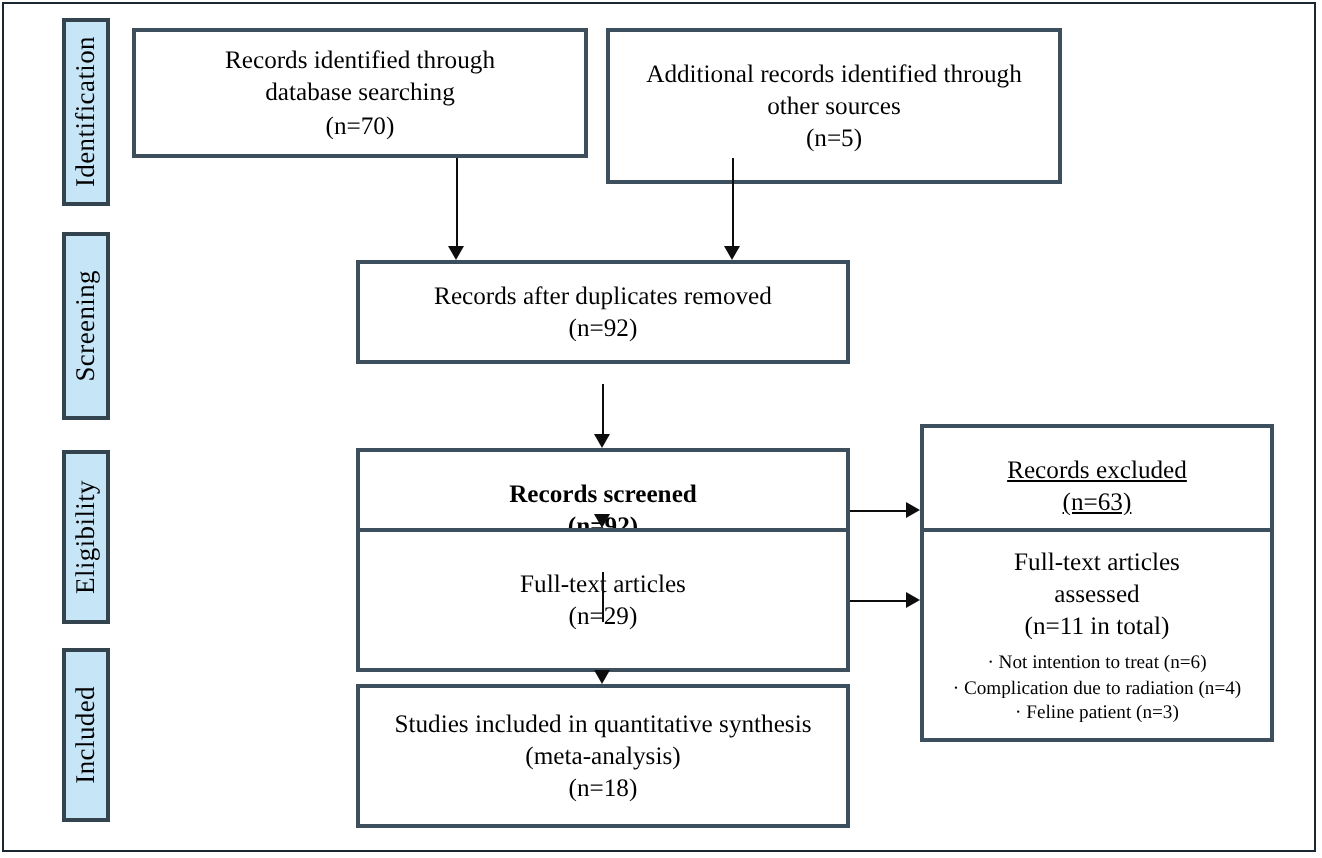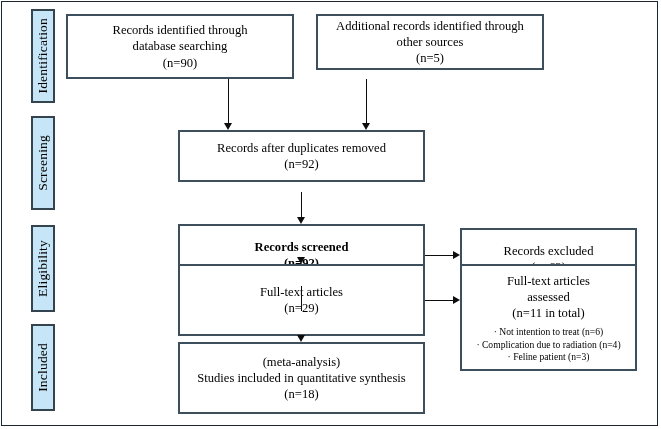--- a/index.html
+++ b/index.html
@@ -126,40 +126,40 @@
     <span>Eligibility</span>
   </div>
 
   <div class="stage-label" style="left:31px; top:324px; width:24px; height:87px;">
     <span>Included</span>
   </div>
 
   <div class="pbox" style="left:66px; top:14px; width:228px; height:65px;">
     <div class="line">Records identified through</div>
     <div class="line">database searching</div>
-    <div class="line">(n=90)</div>
-  </div>
-
-  <div class="pbox" style="left:316px; top:14px; width:228px; height:56px;">
+    <div class="line">(n=70)</div>
+  </div>
+
+  <div class="pbox" style="left:303px; top:14px; width:228px; height:78px;">
     <div class="line">Additional records identified through</div>
     <div class="line">other sources</div>
     <div class="line">(n=5)</div>
   </div>
 
   <div class="pbox" style="left:178px; top:130px; width:247px; height:52px;">
     <div class="line">Records after duplicates removed</div>
     <div class="line">(n=92)</div>
   </div>
 
   <div class="pbox" style="left:178px; top:224px; width:247px; height:62px;font-weight:bold;">
     <div class="line">Records screened</div>
     <div class="line">(n=92)</div>
   </div>
 
-  <div class="pbox" style="left:460px; top:228px; width:177px; height:62px;">
+  <div class="pbox" style="left:460px; top:212px; width:177px; height:62px;text-decoration:underline;">
     <div class="line">Records excluded</div>
     <div class="line">(n=63)</div>
   </div>
 
   <div class="pbox" style="left:178px; top:264px; width:247px; height:72px;">
     <div class="line">Full-text articles</div>
     <div class="line">(n=29)</div>
   </div>
 
   <div class="pbox" style="left:460px; top:264px; width:177px; height:107px; justify-content:flex-start; padding-top:7px;">
@@ -167,22 +167,22 @@
     <div class="line">assessed</div>
     <div class="line">(n=11 in total)</div>
     <div class="sublist">
       <div class="sub">· Not intention to treat (n=6)</div>
       <div class="sub">· Complication due to radiation (n=4)</div>
       <div class="sub">· Feline patient (n=3)</div>
     </div>
   </div>
 
   <div class="pbox" style="left:178px; top:342px; width:247px; height:72px;">
+    <div class="line">Studies included in quantitative synthesis</div>
     <div class="line">(meta-analysis)</div>
-    <div class="line">Studies included in quantitative synthesis</div>
     <div class="line">(n=18)</div>
   </div>
 
   <div class="vline" style="left: 228px; top: 79px; height: 45px;"></div>
   <div class="arrow-down" style="left: 224px; top: 123px;"></div>
 
   <div class="vline" style="left: 366px; top: 79px; height: 45px;"></div>
   <div class="arrow-down" style="left: 362px; top: 123px;"></div>
 
   <div class="vline" style="left: 301px; top: 192px; height: 26px;"></div>

